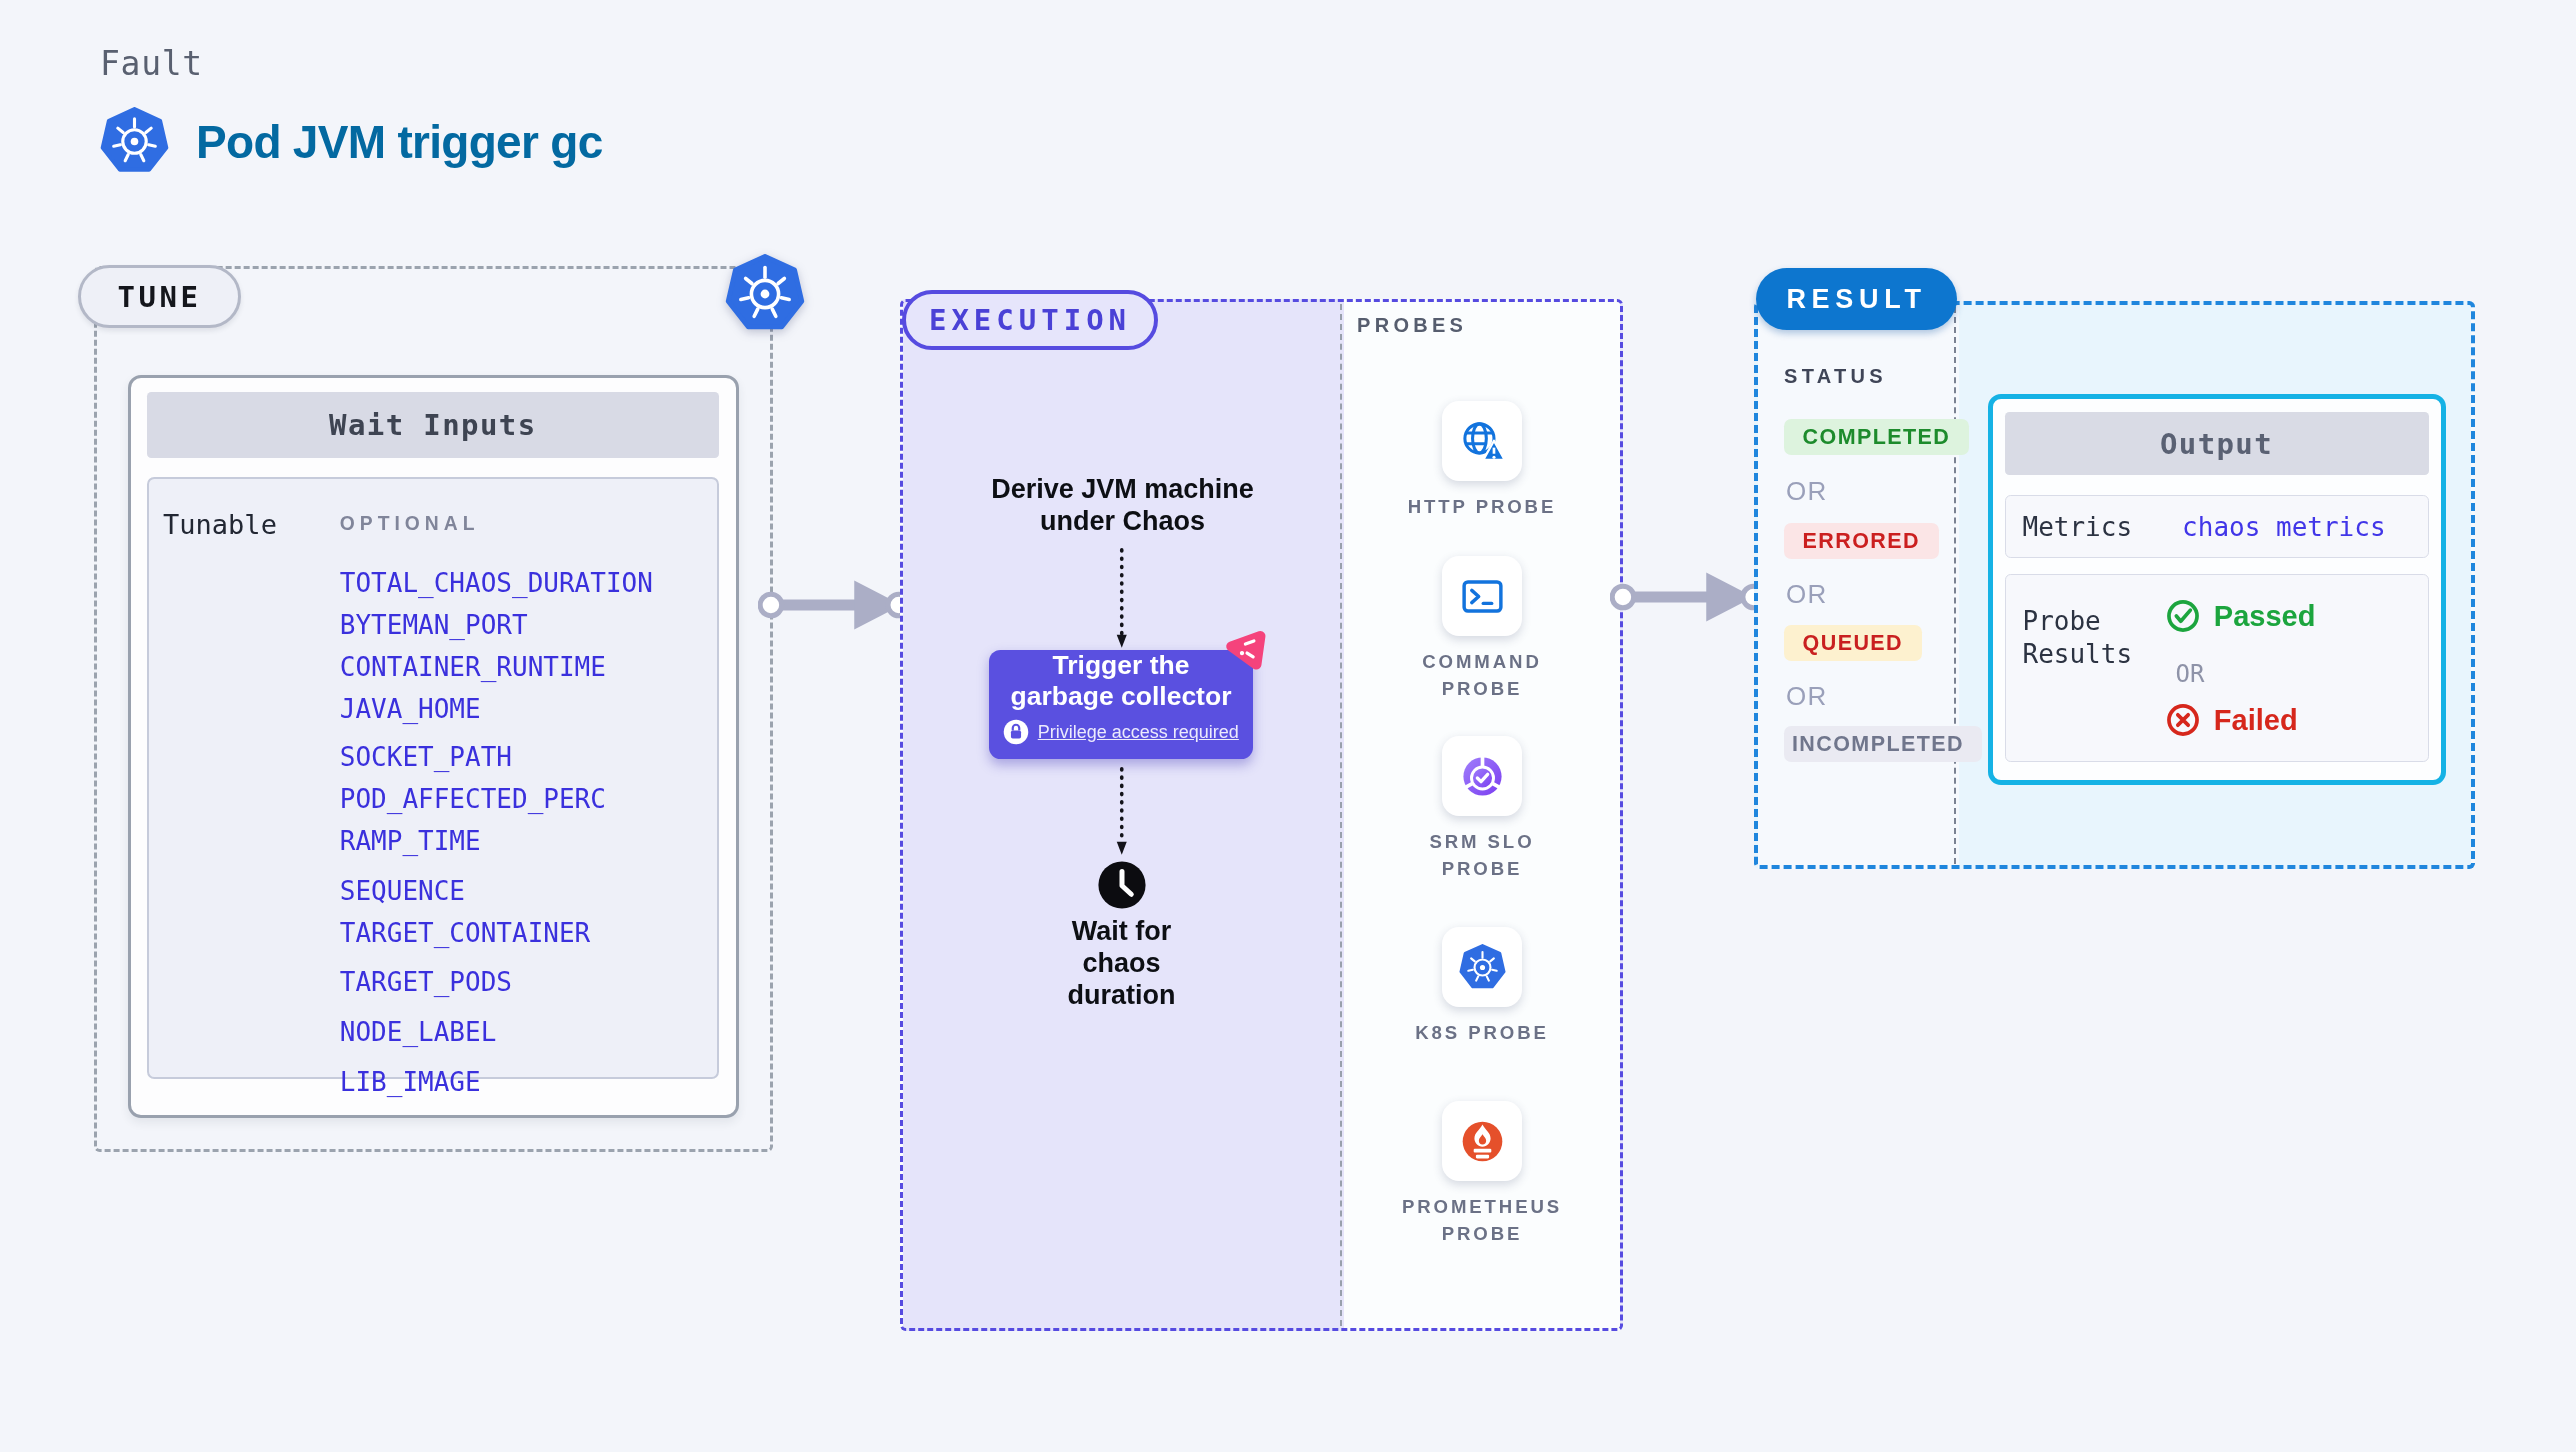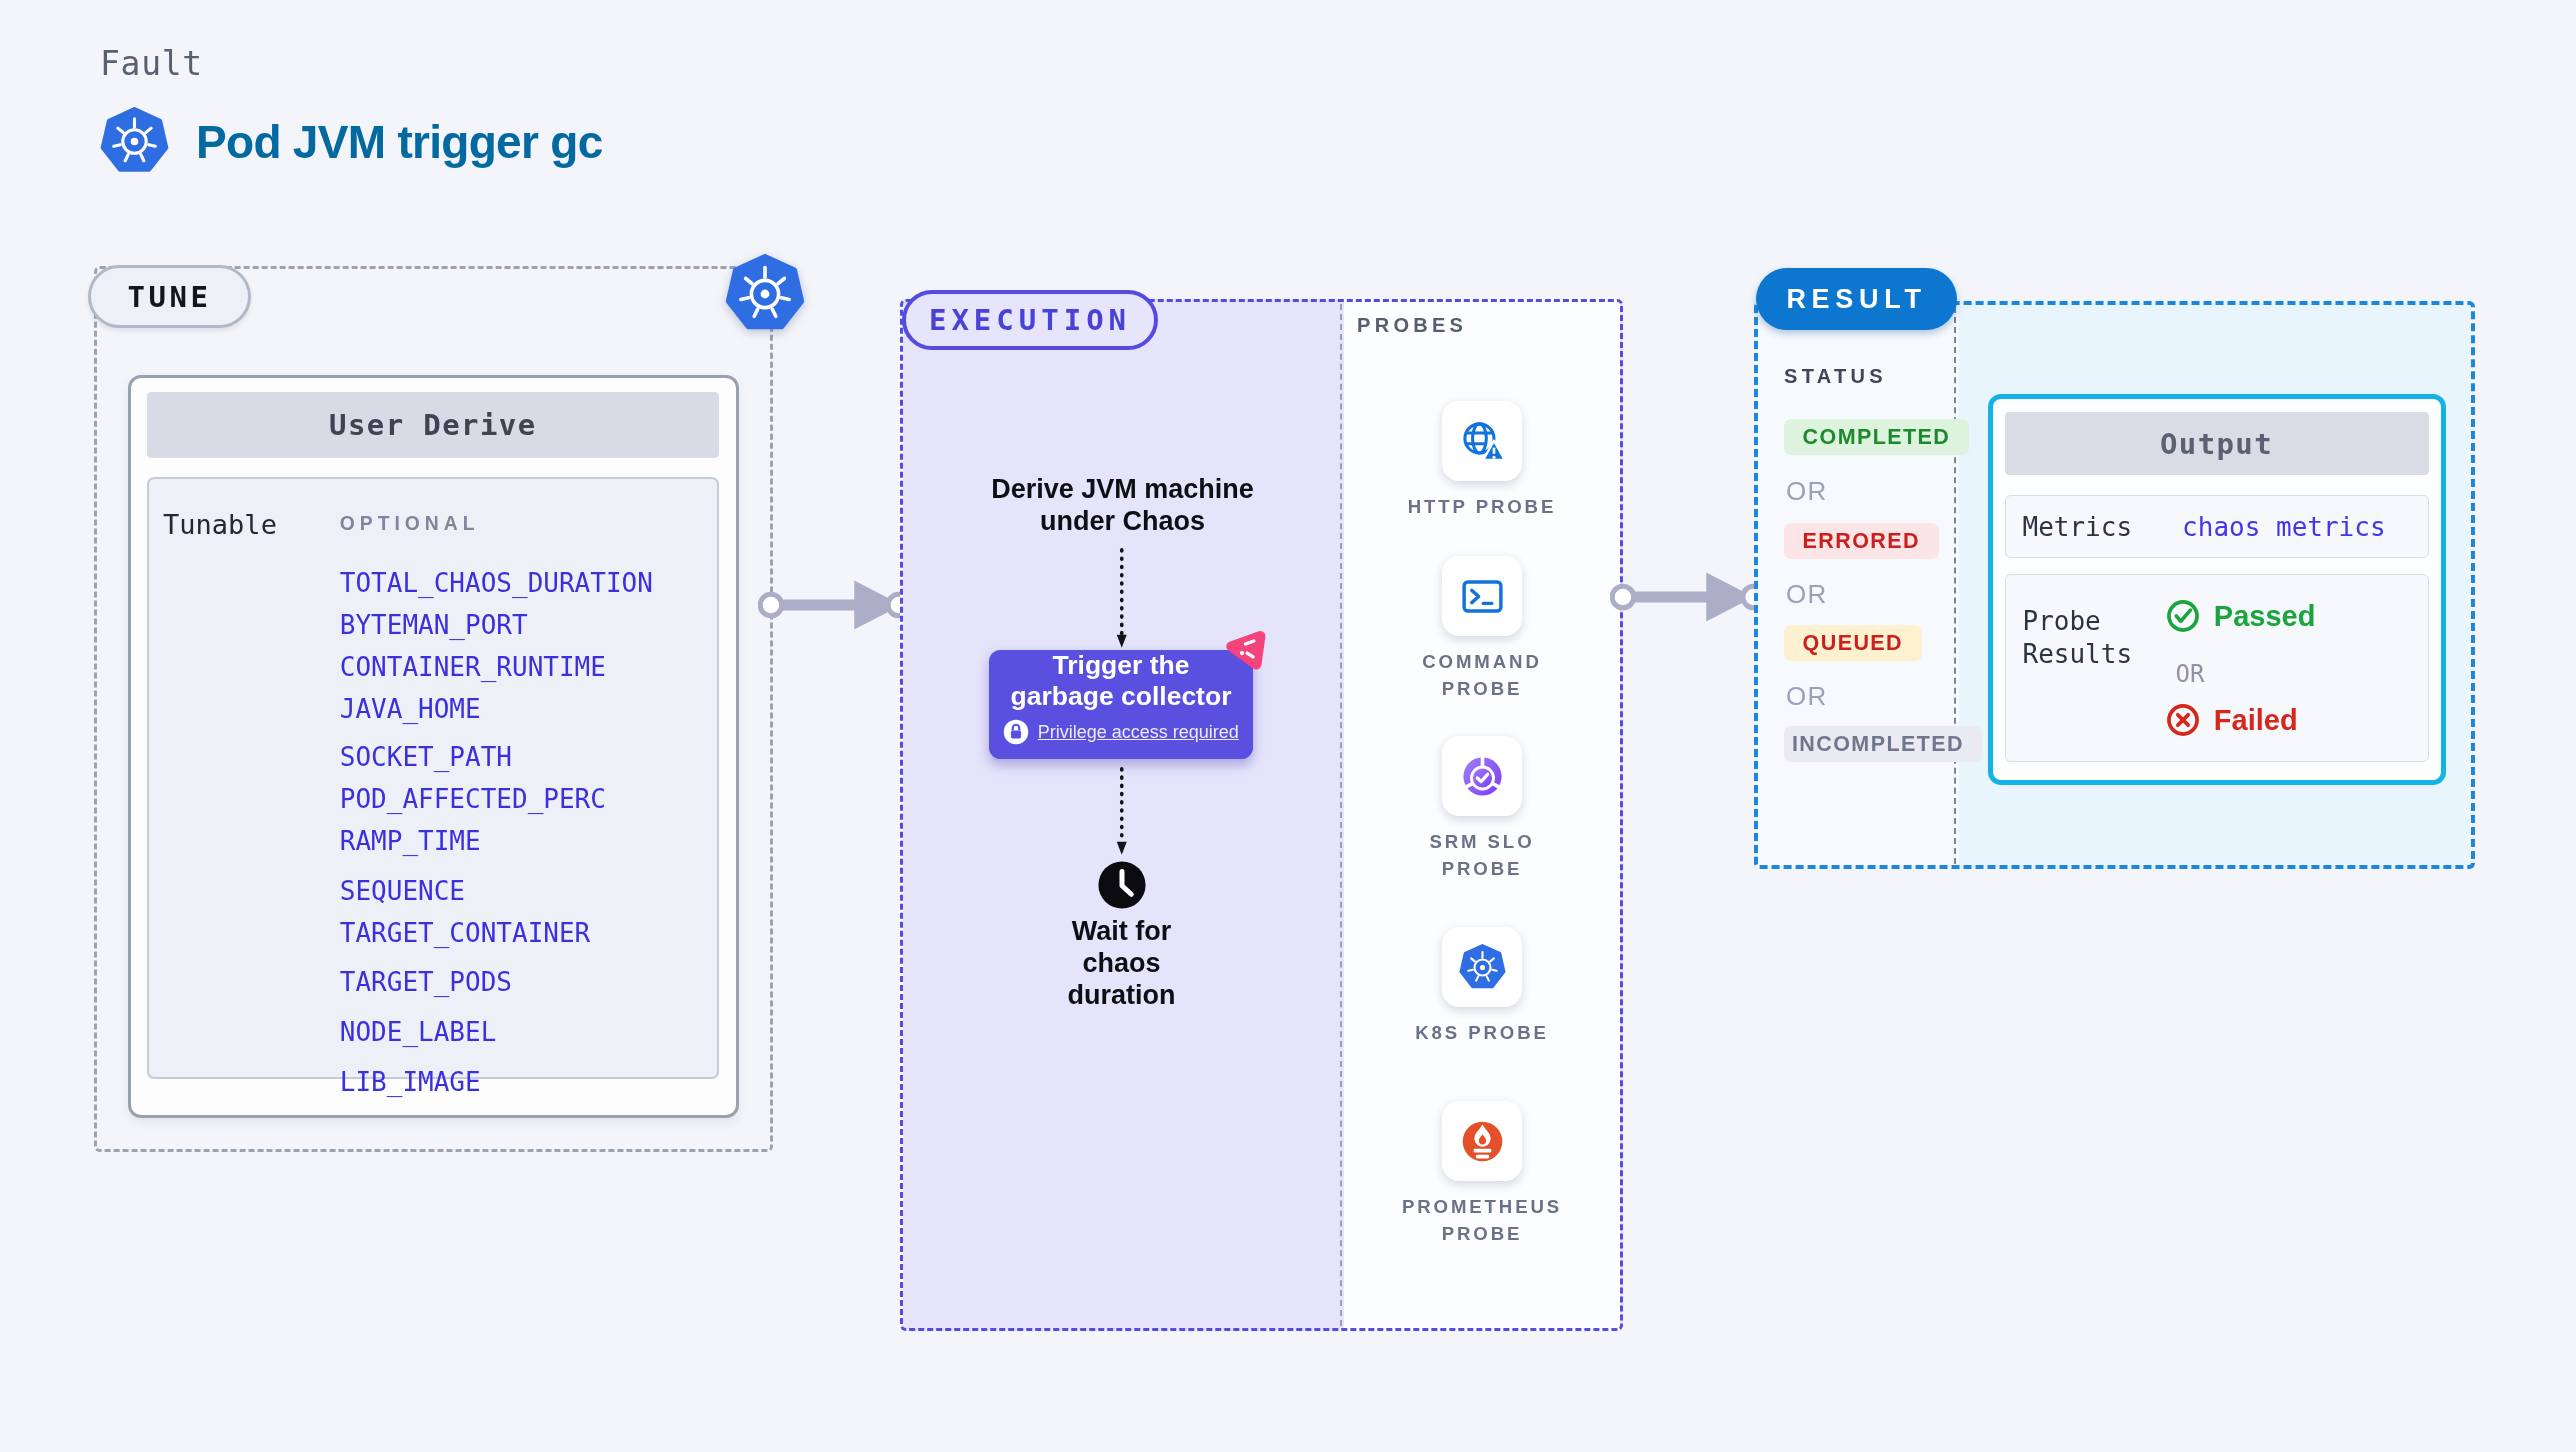--- a/index.html
+++ b/index.html
@@ -8,21 +8,21 @@
 
   
   .fault-label{position:absolute;left:100px;top:44px;font-family:"DejaVu Sans Mono",monospace;
                font-size:33px;color:#596070;letter-spacing:0.7px;}
   .title-row{position:absolute;left:100px;top:107px;display:flex;align-items:center;gap:27px;}
   .title-text{font-size:46px;font-weight:800;color:#0369a1;letter-spacing:-0.7px;}
 
   
   .tune-box{position:absolute;left:94px;top:266px;width:673px;height:880px;
             border:3.6px dashed #9ba3ae;border-radius:5.7px;}
-  .tune-pill{position:absolute;left:88px;top:265px;width:163px;height:63px;background:#eef0f7;
+  .tune-pill{position:absolute;left:78px;top:265px;width:163px;height:63px;background:#eef0f7;
              border:3.6px solid #b3b8c7;border-radius:33px;display:flex;align-items:center;justify-content:center;
              font-family:"DejaVu Sans Mono",monospace;font-weight:bold;font-size:29px;color:#14161c;
              letter-spacing:3.6px;box-sizing:border-box;box-shadow:0 2.9px 5.7px rgba(40,45,70,.10);}
   .tune-k8s{position:absolute;left:725px;top:254px;width:80px;height:80px;filter:drop-shadow(0 3.6px 5px rgba(30,40,90,.25));}
 
   .ui-card{position:absolute;left:128px;top:375px;width:611px;height:743px;background:#fdfdfe;
            border:3.6px solid #99a1ae;border-radius:13px;box-sizing:border-box;box-shadow:0 4.3px 10px rgba(40,45,70,.08);}
   .ui-header{position:absolute;left:15.8px;top:14.3px;width:572px;height:66px;background:#d8dae5;border-radius:4.3px;
              display:flex;align-items:center;justify-content:center;font-family:"DejaVu Sans Mono",monospace;
              font-weight:bold;font-size:29px;color:#3e4452;letter-spacing:1.4px;}
@@ -140,21 +140,21 @@
     <div class="title-text">Pod JVM trigger gc</div>
   </div>
 
   <div class="tune-box"></div>
   <div class="tune-pill">TUNE</div>
   <svg class="tune-k8s" viewBox="0 0 100 100" style="color:#2f6de2">
       <use href="#k8s"></use>
     </svg>
 
   <div class="ui-card">
-    <div class="ui-header">User Derive</div>
+    <div class="ui-header">Wait Inputs</div>
     <div class="ui-list">
       <div class="tunable-label">Tunable</div>
       <div class="optional-label">OPTIONAL</div>
       <div class="input-items">
         <div class="input-item">TOTAL_CHAOS_DURATION</div>
         <div class="input-item">BYTEMAN_PORT</div>
         <div class="input-item">CONTAINER_RUNTIME</div>
         <div class="input-item">JAVA_HOME</div>
         <div class="input-item gap-a">SOCKET_PATH</div>
         <div class="input-item">POD_AFFECTED_PERC</div>

